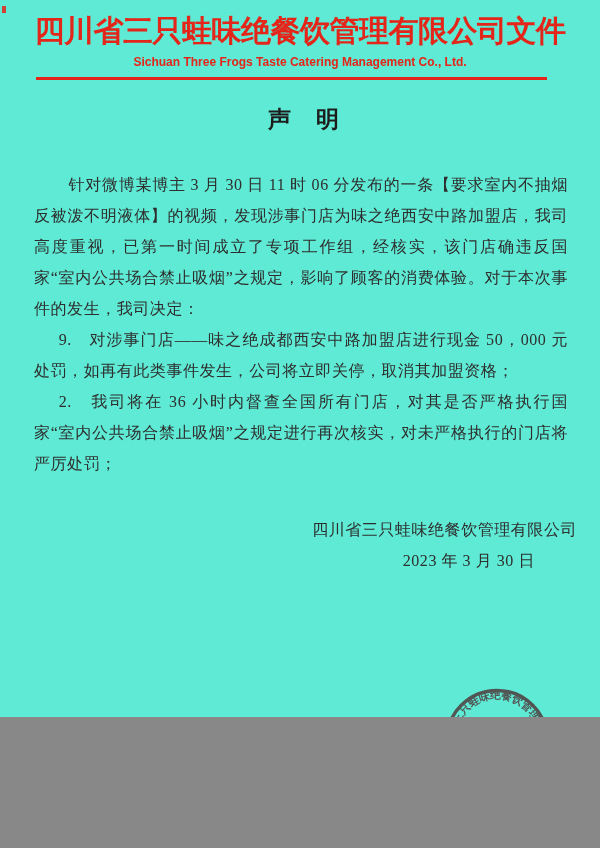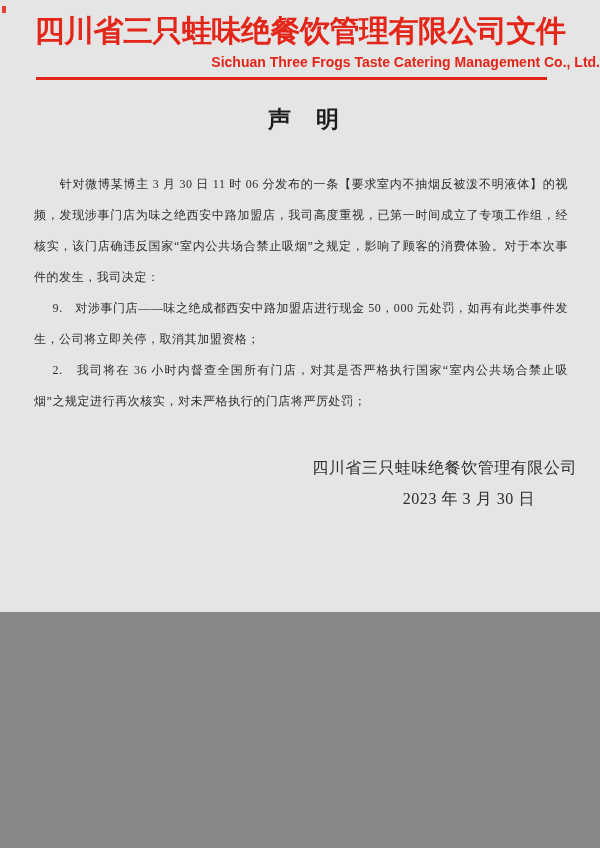--- a/index.html
+++ b/index.html
@@ -1,20 +1,20 @@
 <!DOCTYPE html>
 <html style="--header-red: #e42519; --seal-red: #d23a44; --body-text: #2e2e2e;"><head>
 <meta charset="utf-8">
 <style>
   html,body{margin:0;padding:0;background:#888;}
   .page{
     position:relative;
-    width:600px;height:612px;
+    width:600px;height:717px;
     margin:0 auto;
-    background:#e5e5e5;
+    background:#5eead4;
     overflow:hidden;
     font-family:"Liberation Serif","DejaVu Serif",serif;
     color:var(--body-text,#2e2e2e);
   }
   
   .speck{
     position:absolute;left:2px;top:6px;width:4px;height:7px;
     background:var(--header-red,#e42519);opacity:.85;
   }
   .header{ text-align:center; }
@@ -22,45 +22,44 @@
     margin-top:11px;
     font-size:30px;
     font-weight:bold;
     line-height:40px;
     letter-spacing:-0.5px;
     color:var(--header-red,#e42519);
     white-space:nowrap;
   }
   .header-en{
     font-family:"Liberation Sans","DejaVu Sans",sans-serif;
-    font-size:14px;
+    font-size:12px;
     font-weight:bold;
     line-height:22px;
     color:var(--header-red,#e42519);
     white-space:nowrap;
-    text-align:right;
   }
   .rule{
     margin:4px 0 0 36px;
     width:511px;height:3px;
     background:var(--header-red,#e42519);
   }
   .doc-title{
     margin-top:27px;
     text-align:center;
     font-size:23px;
     font-weight:bold;
     line-height:26px;
     color:#1c1c1c;
     letter-spacing:1px;
     margin-left:8px;
   }
   .body-text{
     margin:36px 32px 0 34px;
-    font-size:12px;
+    font-size:16px;
     line-height:31px;
     letter-spacing:0.55px;
     text-align:justify;
     color:var(--body-text,#2e2e2e);
   }
   .body-text p{ margin:0; text-indent:2.15em; }
   .body-text p.num{ text-indent:1.55em; }
   .body-text p.closing{ margin-top:44px; }
   .signature{
     margin:35px 23px 0 0;

